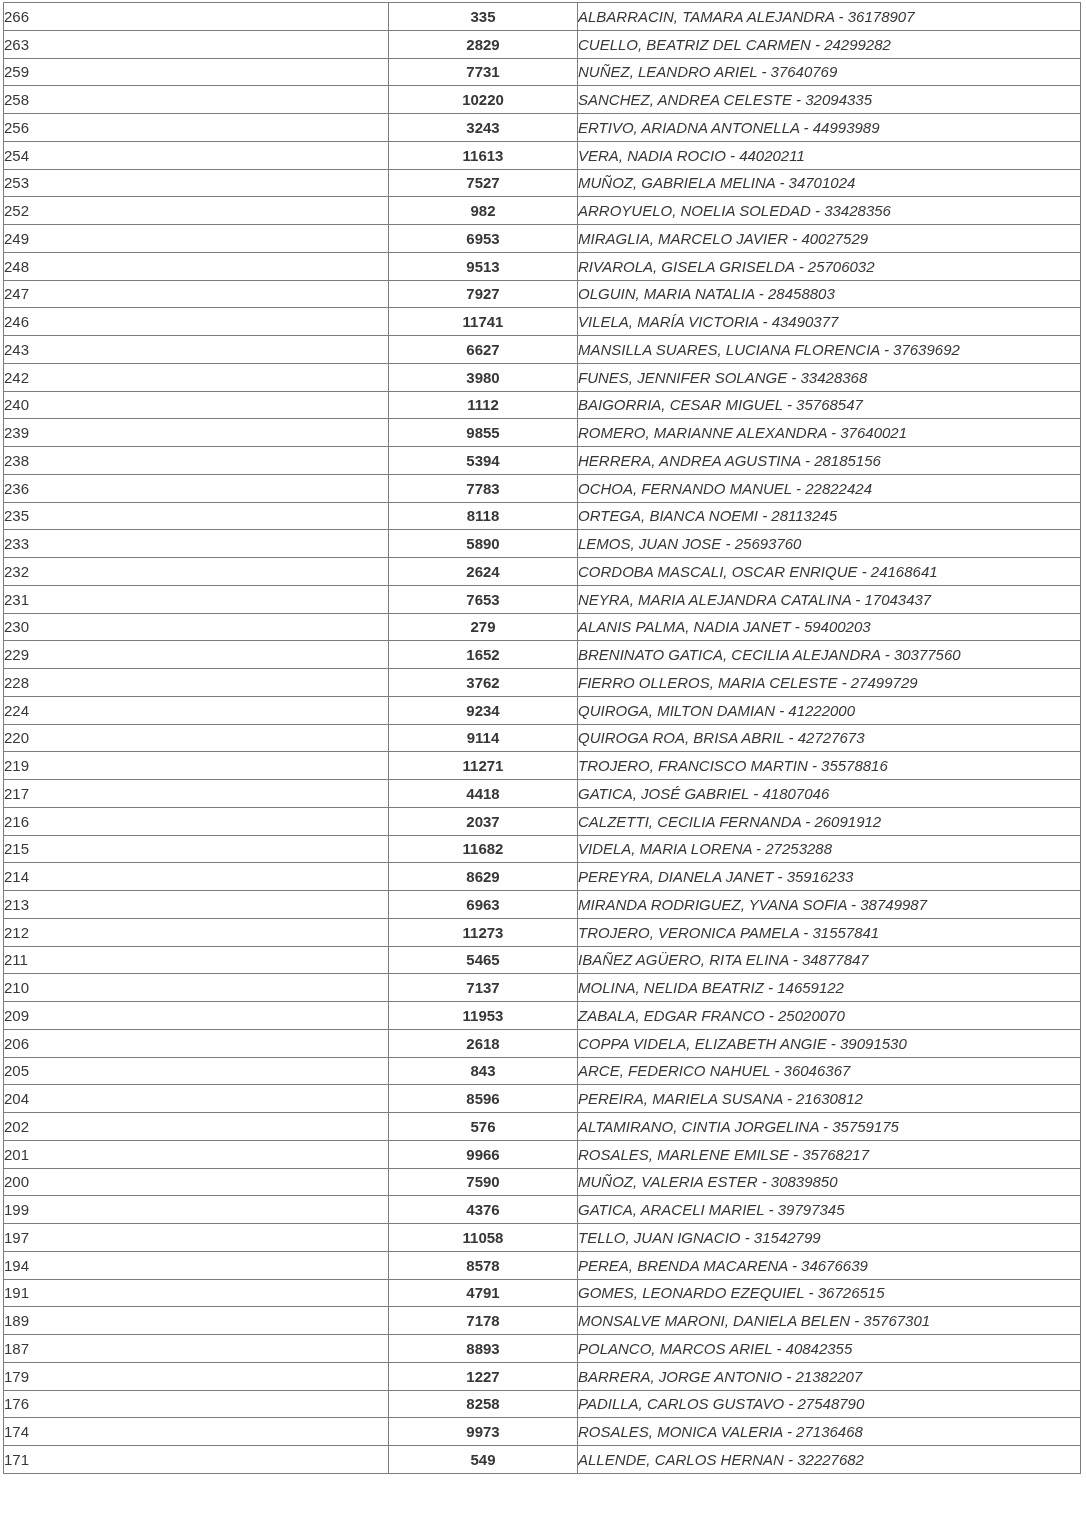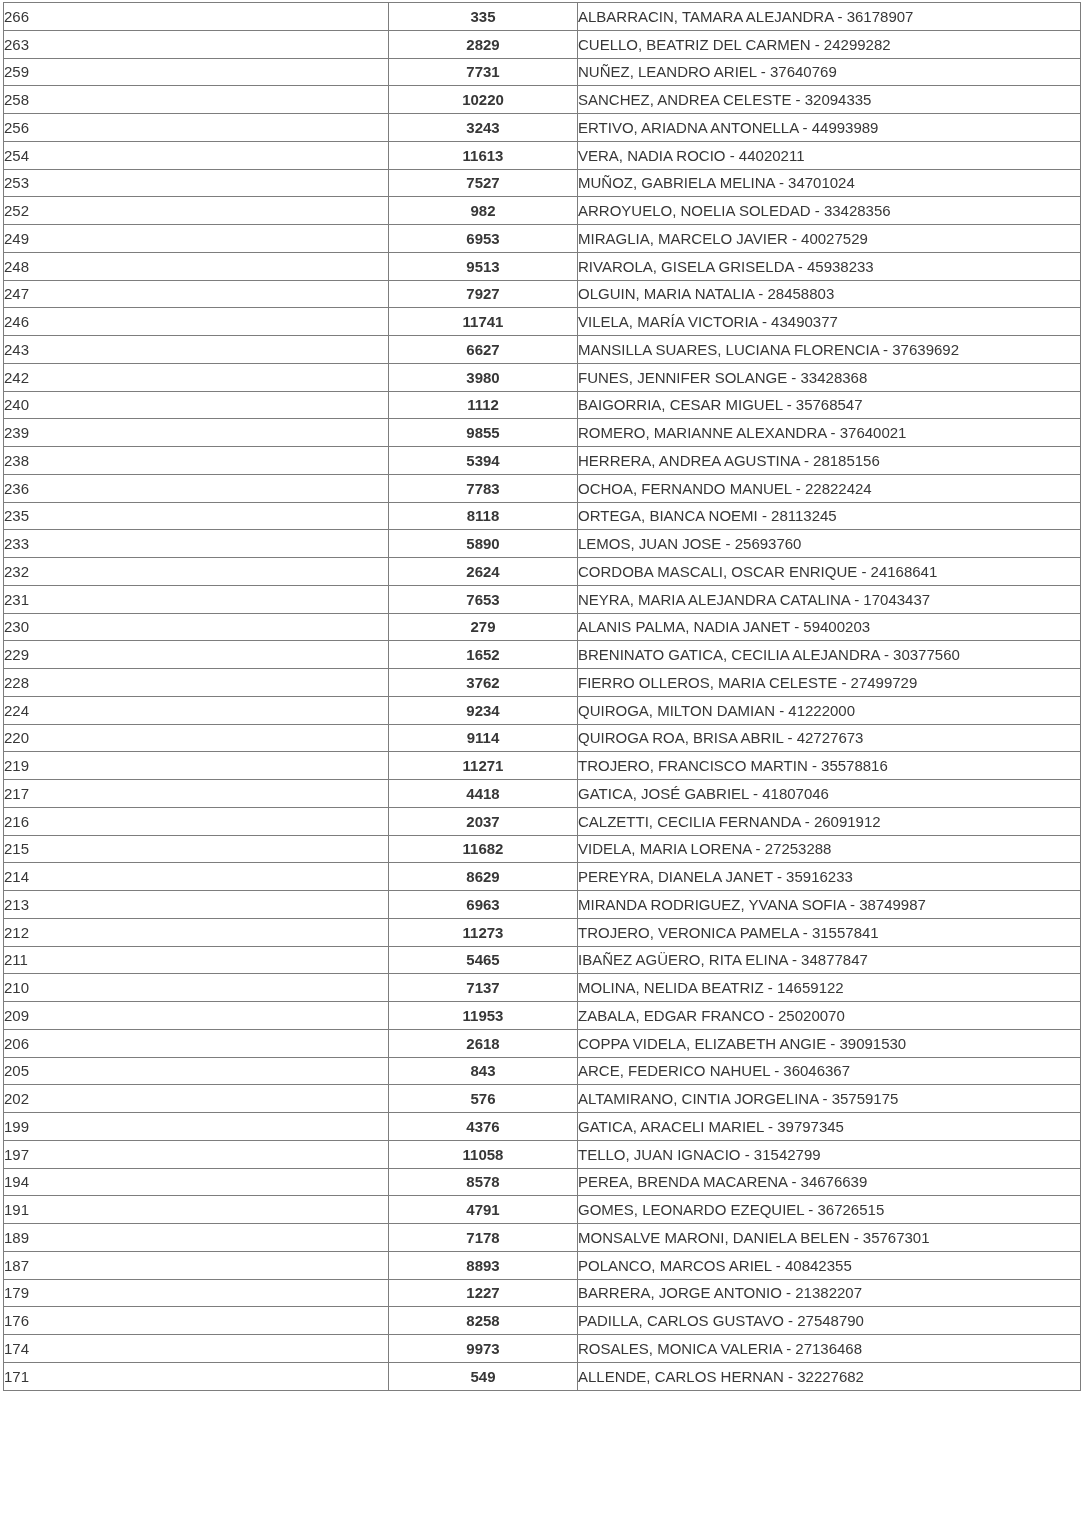--- a/index.html
+++ b/index.html
@@ -34,21 +34,21 @@
     padding: 0;
     font-size: 15px;
     line-height: 15px;
     color: var(--text-color);
     vertical-align: middle;
     white-space: nowrap;
     overflow: hidden;
   }
   td.col-order  { width: 385px; text-align: left; }
   td.col-number { width: 189px; text-align: center; font-weight: bold; }
-  td.col-elector { width: 503px; text-align: left; padding-left: 5px; }
+  td.col-elector { width: 503px; text-align: left; padding-left: 5px; font-style: italic; }
 </style>
 </head>
 <body>
 
 <div class="page">
   <table class="electors">
     <tbody>
         <tr>
           <td class="col-order">266</td>
           <td class="col-number">335</td>
@@ -90,21 +90,21 @@
           <td class="col-elector">ARROYUELO, NOELIA SOLEDAD - 33428356</td>
         </tr>
         <tr>
           <td class="col-order">249</td>
           <td class="col-number">6953</td>
           <td class="col-elector">MIRAGLIA, MARCELO JAVIER - 40027529</td>
         </tr>
         <tr>
           <td class="col-order">248</td>
           <td class="col-number">9513</td>
-          <td class="col-elector">RIVAROLA, GISELA GRISELDA - 45938233</td>
+          <td class="col-elector">RIVAROLA, GISELA GRISELDA - 25706032</td>
         </tr>
         <tr>
           <td class="col-order">247</td>
           <td class="col-number">7927</td>
           <td class="col-elector">OLGUIN, MARIA NATALIA - 28458803</td>
         </tr>
         <tr>
           <td class="col-order">246</td>
           <td class="col-number">11741</td>
           <td class="col-elector">VILELA, MARÍA VICTORIA - 43490377</td>
@@ -238,23 +238,38 @@
           <td class="col-order">206</td>
           <td class="col-number">2618</td>
           <td class="col-elector">COPPA VIDELA, ELIZABETH ANGIE - 39091530</td>
         </tr>
         <tr>
           <td class="col-order">205</td>
           <td class="col-number">843</td>
           <td class="col-elector">ARCE, FEDERICO NAHUEL - 36046367</td>
         </tr>
         <tr>
+          <td class="col-order">204</td>
+          <td class="col-number">8596</td>
+          <td class="col-elector">PEREIRA, MARIELA SUSANA - 21630812</td>
+        </tr>
+        <tr>
           <td class="col-order">202</td>
           <td class="col-number">576</td>
           <td class="col-elector">ALTAMIRANO, CINTIA JORGELINA - 35759175</td>
+        </tr>
+        <tr>
+          <td class="col-order">201</td>
+          <td class="col-number">9966</td>
+          <td class="col-elector">ROSALES, MARLENE EMILSE - 35768217</td>
+        </tr>
+        <tr>
+          <td class="col-order">200</td>
+          <td class="col-number">7590</td>
+          <td class="col-elector">MUÑOZ, VALERIA ESTER - 30839850</td>
         </tr>
         <tr>
           <td class="col-order">199</td>
           <td class="col-number">4376</td>
           <td class="col-elector">GATICA, ARACELI MARIEL - 39797345</td>
         </tr>
         <tr>
           <td class="col-order">197</td>
           <td class="col-number">11058</td>
           <td class="col-elector">TELLO, JUAN IGNACIO - 31542799</td>

